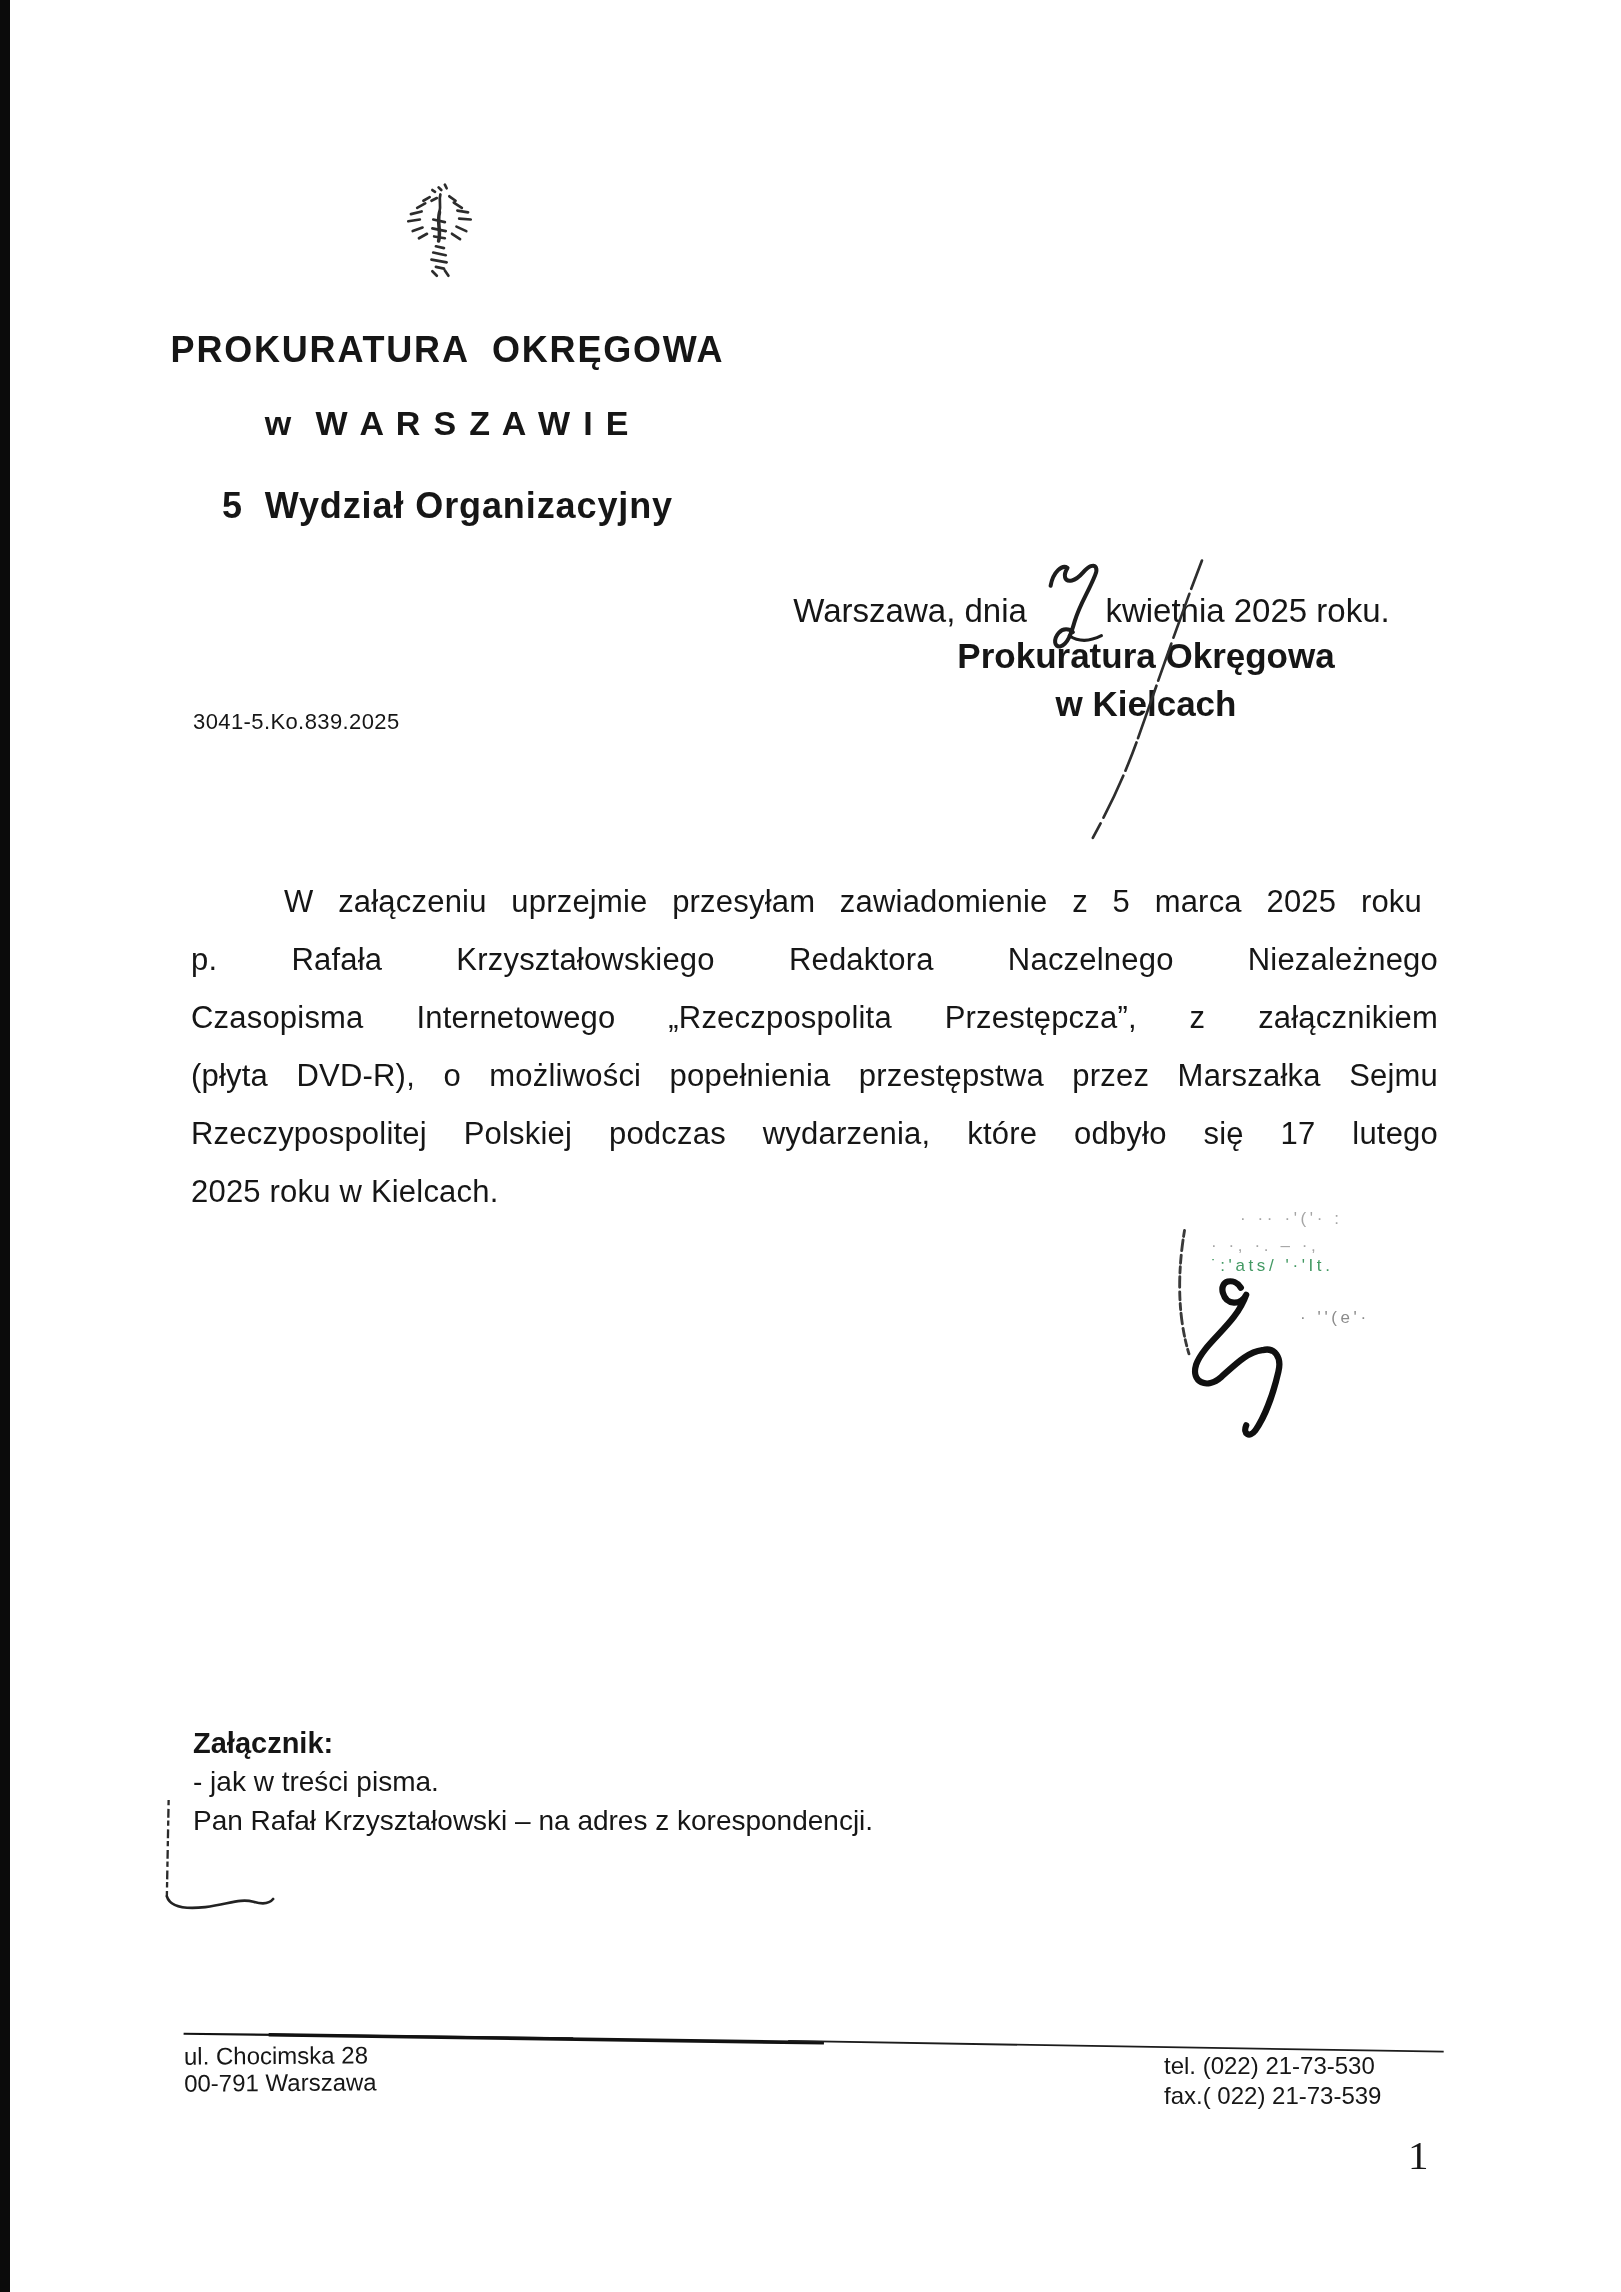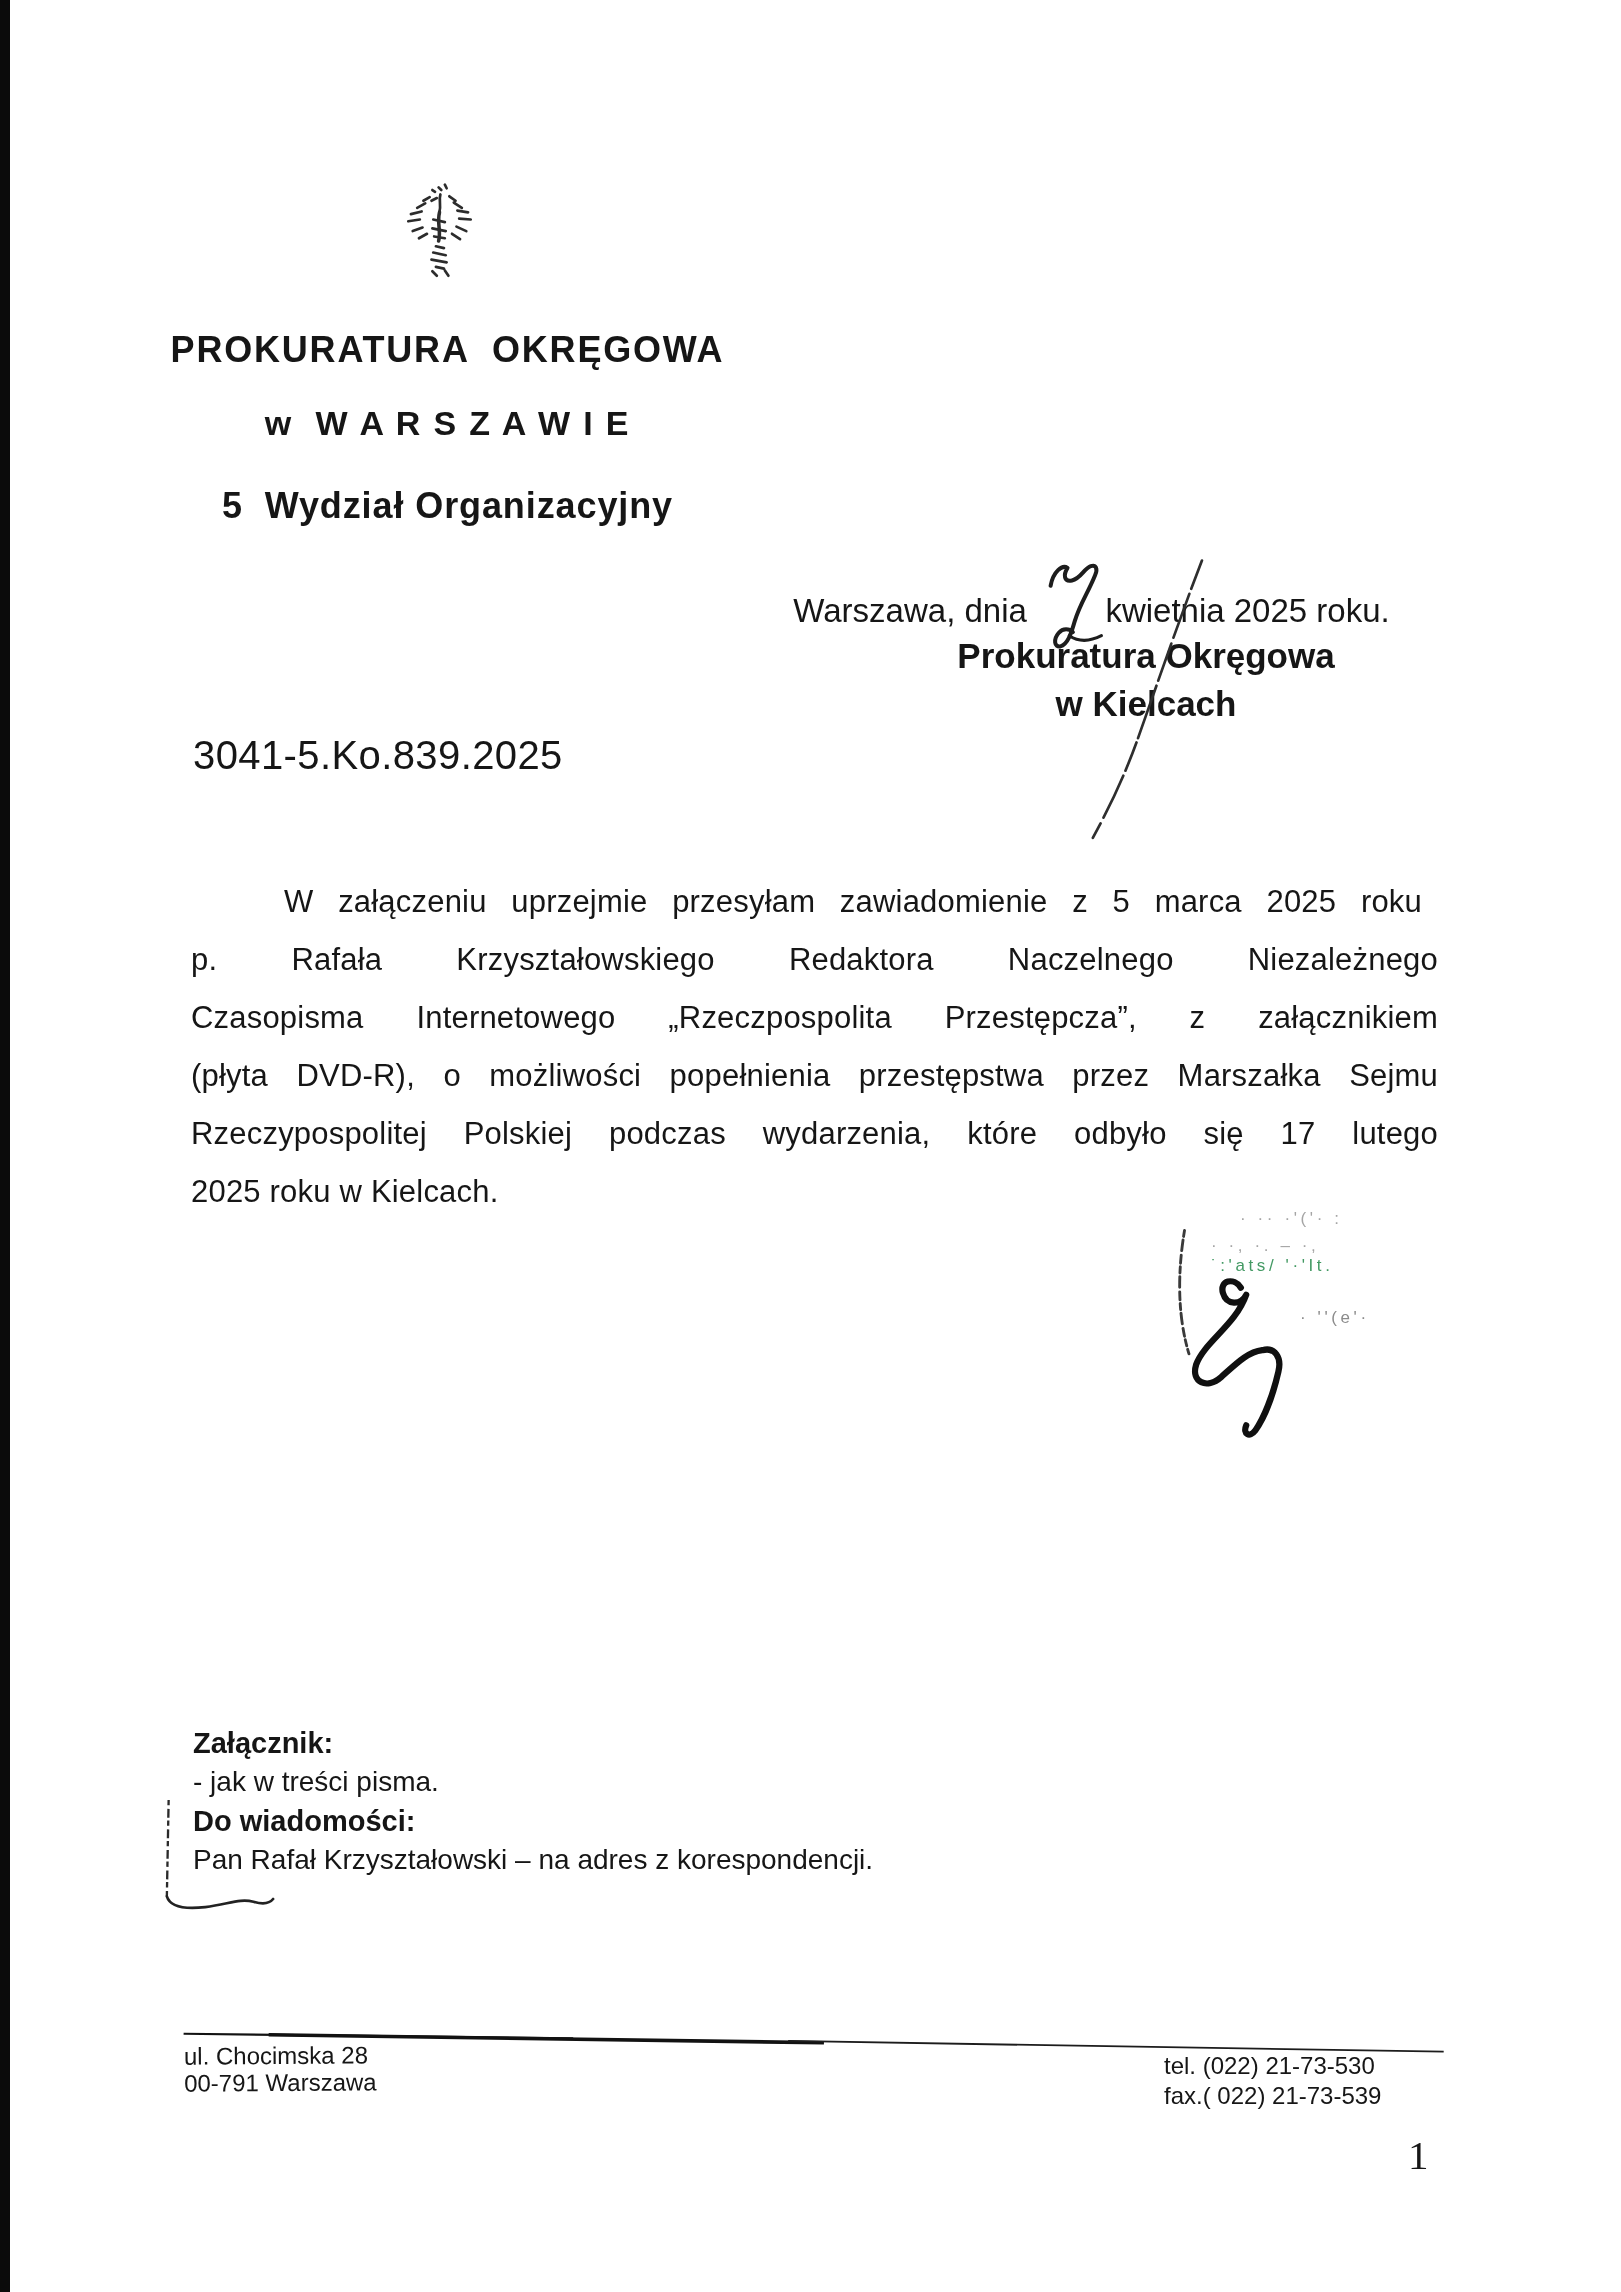--- a/index.html
+++ b/index.html
@@ -24,21 +24,21 @@
 
   
   .date-line { left:775px; top:519px; font-size:33px; white-space:pre; }
   .date-line svg { vertical-align:-30px; margin:0 0 0 12.5px; }
 
   
   .addressee { left:931px; top:632px; width:430px; text-align:center; font-weight:bold;
                font-size:35px; line-height:48px; }
 
   
-  .refnum { left:193px; top:709px; font-size:40px; letter-spacing:0.4px;margin-top:24px; }
+  .refnum { left:193px; top:709px; font-size:22px; letter-spacing:0.4px; }
 
   
   .body-par { left:191px; top:872px; width:1247px; font-size:31px; line-height:59px; }
   .bline { height:58px; text-align:justify; text-align-last:justify; text-justify:inter-word; letter-spacing:0.2px; }
   .bline.first { padding-left:93px; padding-right:16px; box-sizing:border-box; }
   .bline.last { text-align:center; text-align-last:left; }
 
   
   .stamp-frag { color:#8f8f8f; opacity:.8; font-size:17px; letter-spacing:3.6px; white-space:pre; }
   .sig-svg { left:1155px; top:1205px; }
@@ -120,21 +120,20 @@
 
 <svg class="abs sig-svg" width="304" height="269" viewBox="0 0 340 300">
   <path d="M33,28 C26,70 24,120 38,166" stroke="#3a3a3a" stroke-width="3.2" fill="none" stroke-linecap="round" stroke-dasharray="7 4 12 5 9 4"></path>
   <path d="M96,92 C88,80 72,84 76,98 C80,112 96,112 102,100 C90,134 56,152 46,178 C40,198 58,206 74,192
            C92,176 104,164 120,162 C134,158 142,170 138,186 C132,212 122,238 112,252 C106,260 98,256 102,246" stroke="#101010" stroke-width="7" fill="none" stroke-linecap="round" stroke-linejoin="round"></path>
 </svg>
 
 <div class="abs attach">
   <div class="row b">Załącznik:</div>
   <div class="row">- jak w treści pisma.</div>
-  <div class="row b">Do wiadomości:</div>
   <div class="row">Pan Rafał Krzyształowski – na adres z korespondencji.</div>
 </div>
 
 <svg class="abs bracket-svg" width="134" height="125" viewBox="0 0 150 140">
   <path d="M13,10 L11,118" stroke="#2a2a2a" stroke-width="2.6" fill="none" stroke-dasharray="6 4 10 3"></path>
   <path d="M11,118 C14,128 28,133 54,130 C80,127 92,120 108,124 C118,127 126,126 130,121" stroke="#222" stroke-width="3" fill="none" stroke-linecap="round"></path>
 </svg>
 
 <svg class="abs rules-svg" width="1621" height="63" viewBox="0 0 1810 70">
   <path d="M300,14 L920,23" stroke="#121212" stroke-width="4" fill="none"></path>

